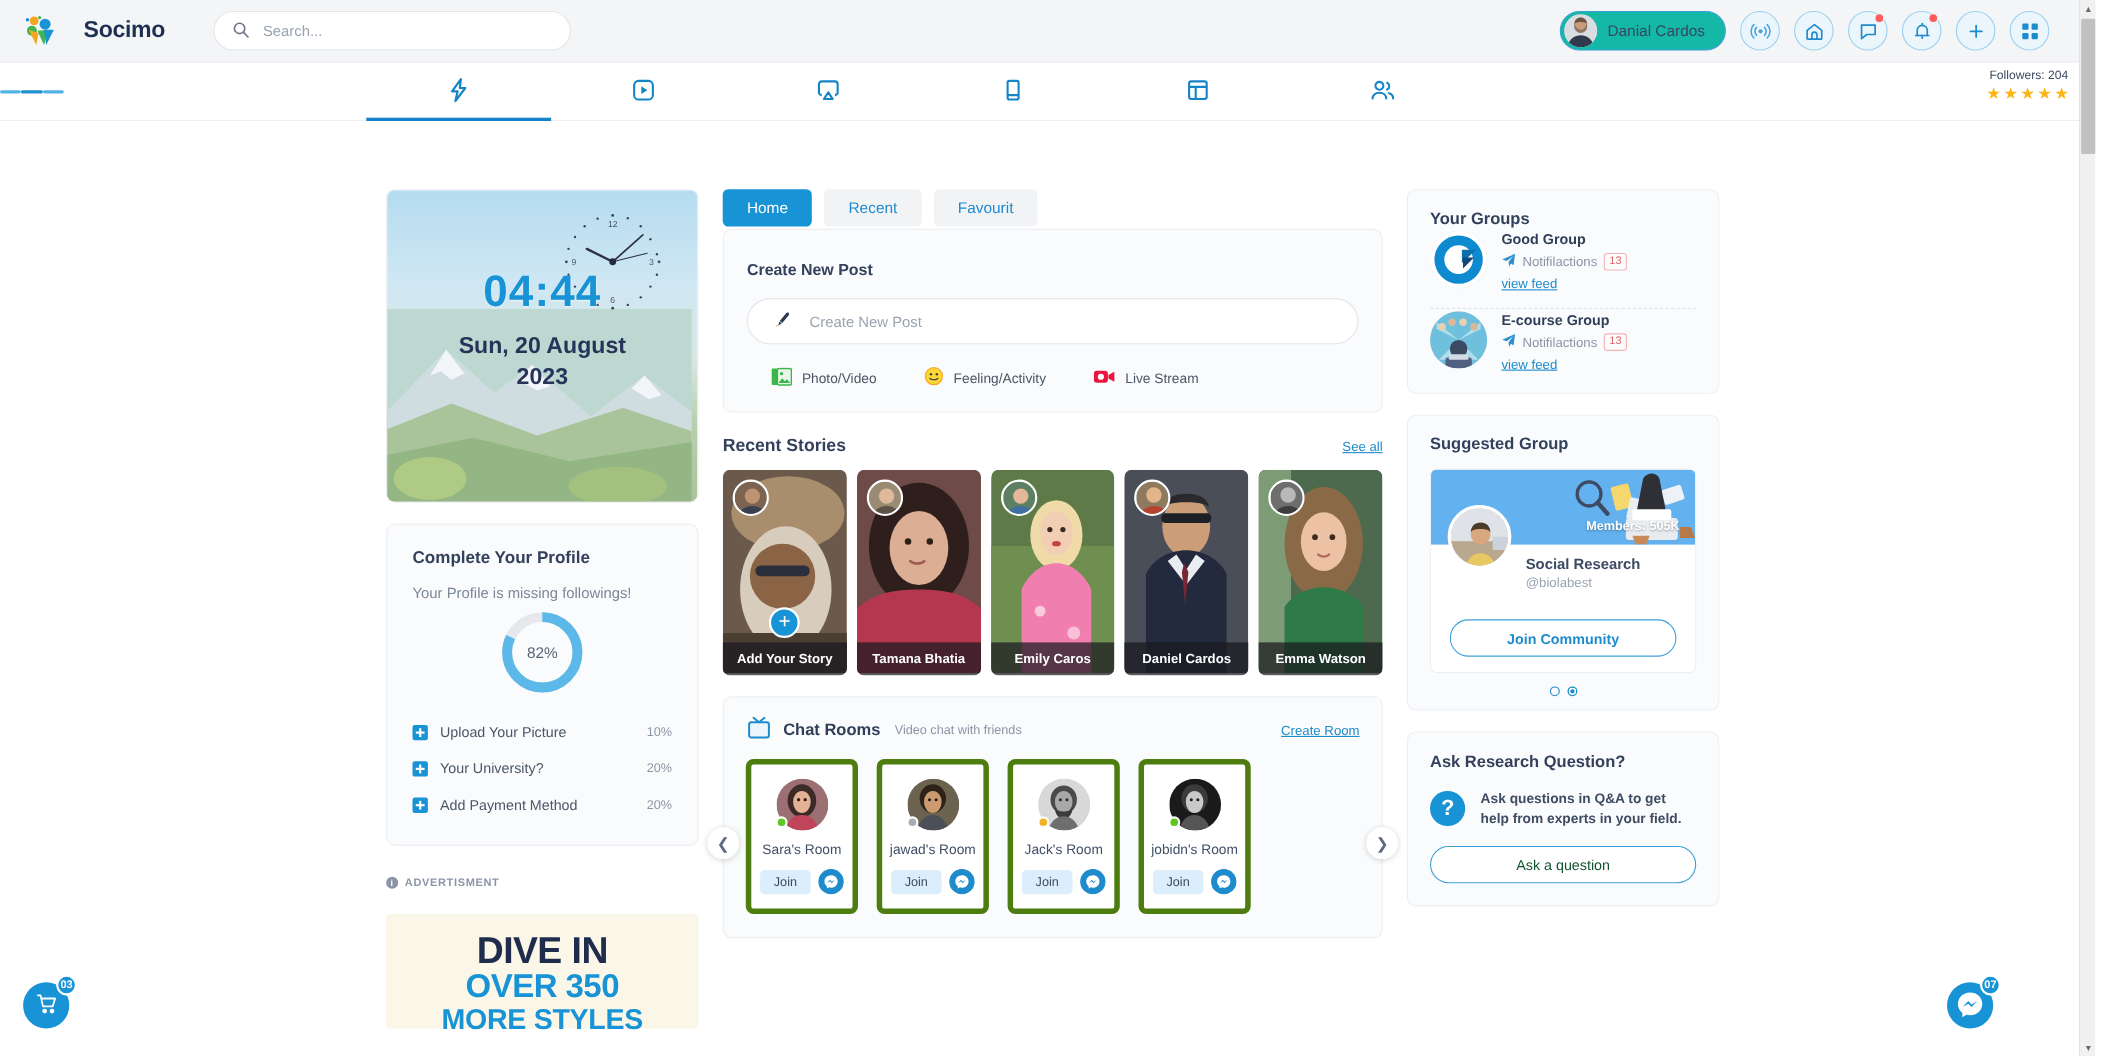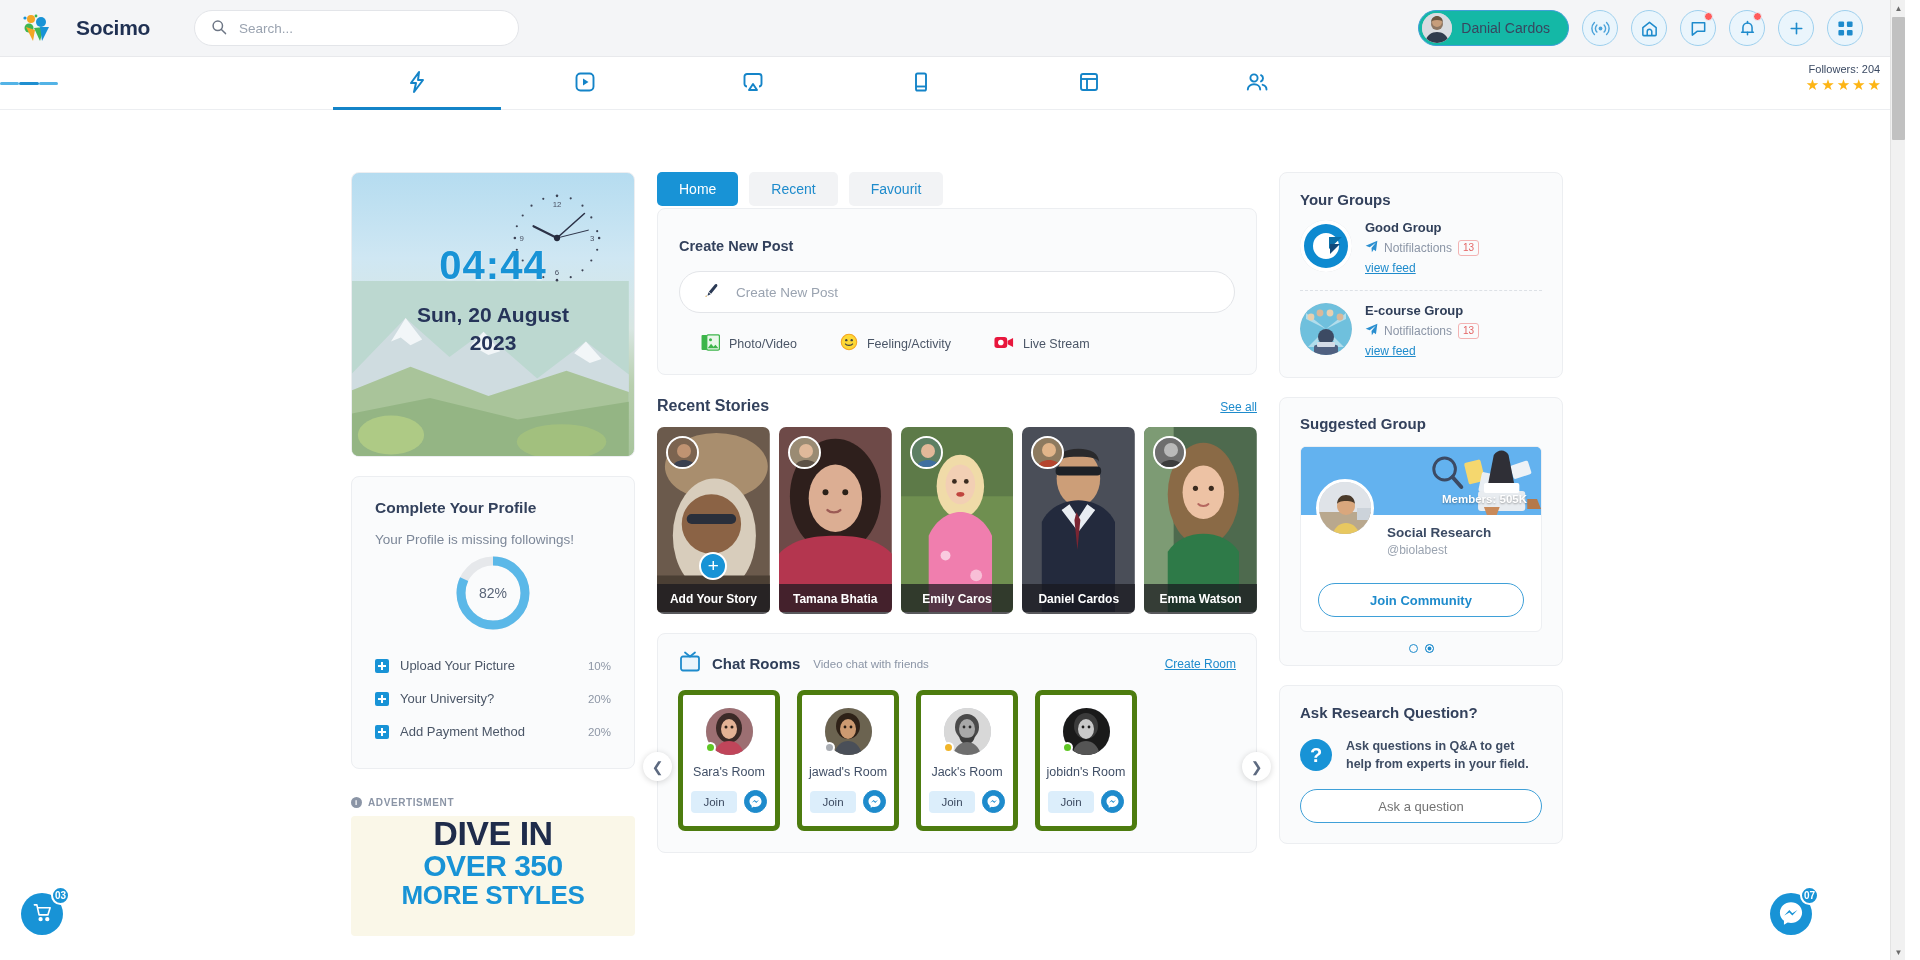--- a/index.html
+++ b/index.html
@@ -120,22 +120,22 @@
   }
   .plusico::before, .plusico::after { content:''; position:absolute; background:#fff; }
   .plusico::before { left: 3px; right: 3px; top: 6px; height: 2px; }
   .plusico::after { top: 3px; bottom: 3px; left: 6px; width: 2px; }
   .profrow .amt { margin-left: auto; font-size: 11.5px; color: #8d96a5; }
 
   
   .adlabel { margin-top: 28px; display: flex; align-items: center; gap: 6px; font-size: 10px; color: #8b95a6; letter-spacing: .6px; font-weight: bold;}
   .adinfo { width: 11px; height: 11px; border-radius: 50%; background: #8b95a6; color:#fff; font-size:8px; display:flex; align-items:center; justify-content:center; font-weight:bold;}
   .adbox {
-    margin-top: 8px; height: 120px; background: #faf7e8; border-radius: 4px;
-    display: flex; flex-direction: column; align-items: center; 
+    margin-top: 23px; height: 104px; background: #faf7e8; border-radius: 4px;
+    display: flex; flex-direction: column; align-items: center; padding-top: 16px;
   }
   .ad1 { font-size: 34px; font-weight: bold; color: #1f2c4b; letter-spacing: -0.5px; line-height:1; }
   .ad2 { font-size: 30px; font-weight: bold; color: #1893d6; letter-spacing: -0.5px; line-height:1.05; }
   .ad3 { font-size: 26px; font-weight: bold; color: #1893d6; letter-spacing: -0.3px; line-height:1.05; }
 
   
   .tabrow { display: flex; gap: 11px; }
   .tabbtn {
     padding: 9px 22px; border-radius: 5px; font-size: 14px; cursor: pointer;
     background: #f2f3f5; color: #1e8bcc; border: none; font-family:"Liberation Sans",sans-serif;
@@ -211,21 +211,21 @@
     position: absolute; top: 118px; width: 29px; height: 29px; border-radius: 50%;
     background: #fff; box-shadow: 0 1px 6px rgba(0,0,0,.17); display:flex; align-items:center;
     justify-content:center; color: #5d6a80; font-size: 14px; cursor: pointer; z-index: 4;
   }
   .arrow-left { left: -15px; }
   .arrow-right { right: -15px; }
 
   
   .groupscard { padding: 18px 20px 19px; }
   .groupscard h3 { font-size: 15px; font-weight: bold; color: #33415c; }
-  .grow { display: flex; gap: 13px; margin-top: 12px; }
+  .grow { display: flex; gap: 13px; margin-top: 2px; }
   .grow .gimg { width: 52px; height: 52px; border-radius: 50%; overflow:hidden; flex:none; background:#d4d8de; }
   .gname { font-size: 13px; font-weight: bold; color: #2f3e58; }
   .gnotif { display:flex; align-items:center; gap: 6px; margin-top: 5px; font-size: 12px; color: #8b95a6; }
   .gbadge {
     border: 1px solid #f3b3b3; color: #e36565; border-radius: 3px; font-size: 10px;
     padding: 0px 4px; line-height: 14px;
   }
   .gfeed { margin-top: 5px; font-size: 12px; color: #1e8bcc; text-decoration: underline; cursor:pointer; }
   .gdivider { border-top: 1px dashed #dde1e6; margin: 15px 0 0; }
 
@@ -256,21 +256,21 @@
   .askcard { margin-top: 19px; padding: 18px 20px 20px; }
   .askcard h3 { font-size: 15px; font-weight: bold; color: #33415c; }
   .askrow { display:flex; align-items:center; gap: 14px; margin-top: 16px; }
   .qmark {
     width: 32px; height: 32px; border-radius: 50%; background: #1893d6; color:#fff;
     font-size: 20px; font-weight:bold; display:flex; align-items:center; justify-content:center; flex:none;
   }
   .asktext { font-size: 12.5px; color: #3e4c63; font-weight: bold; line-height: 1.45; }
   .askbtn {
     margin-top: 16px; width: 100%; height: 34px; border-radius: 18px; border: 1px solid #3fa0d8;
-    background:#fff; color:#737373; font-size: 13px; cursor:pointer; font-family:"Liberation Sans",sans-serif;
+    background:#fff; color:#14532d; font-size: 13px; cursor:pointer; font-family:"Liberation Sans",sans-serif;
   }
 
   
   .fab {
     position: absolute; width: 42px; height: 42px; border-radius: 50%; background: #1893d6;
     display:flex; align-items:center; justify-content:center; cursor: pointer;
   }
   .fab-cart { left: 21px; bottom: 25px; }
   .fab-msg  { right: 93px; bottom: 25px; }
   .fab .cnt {

